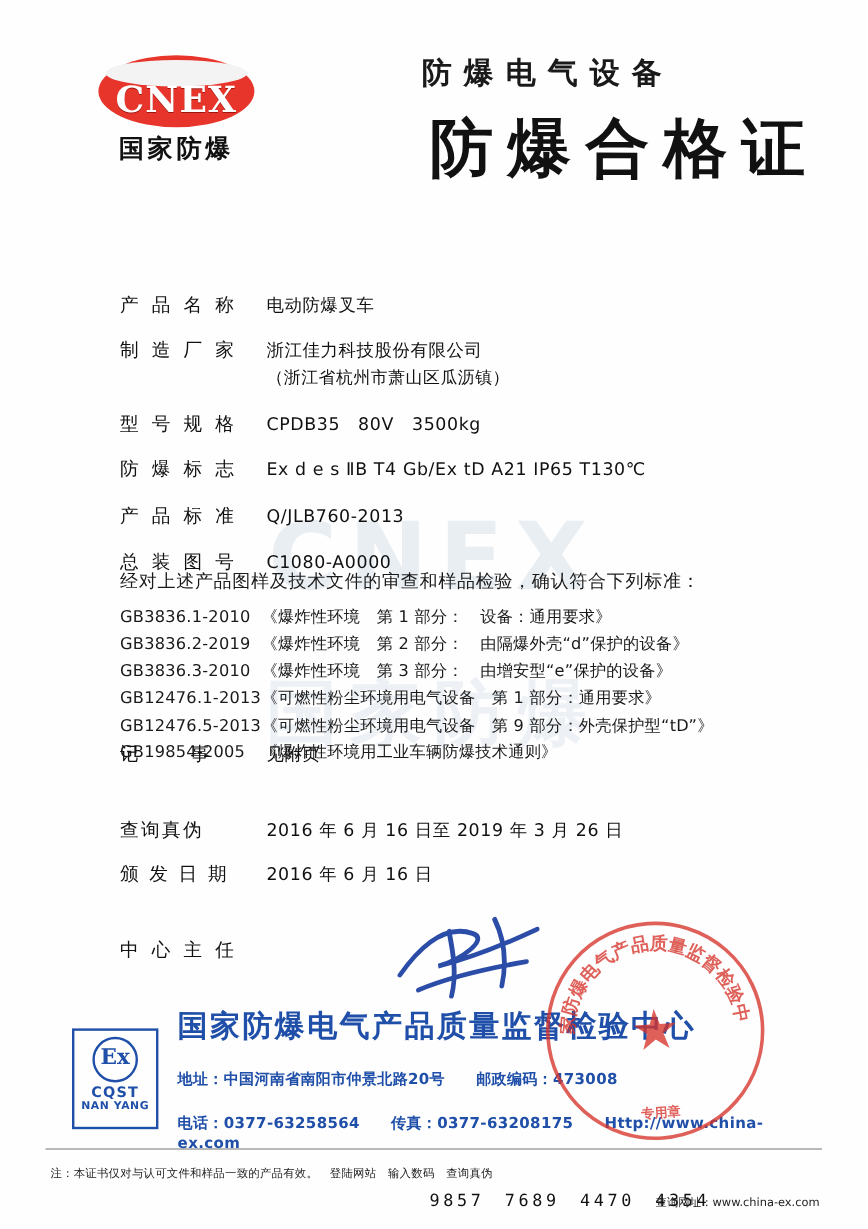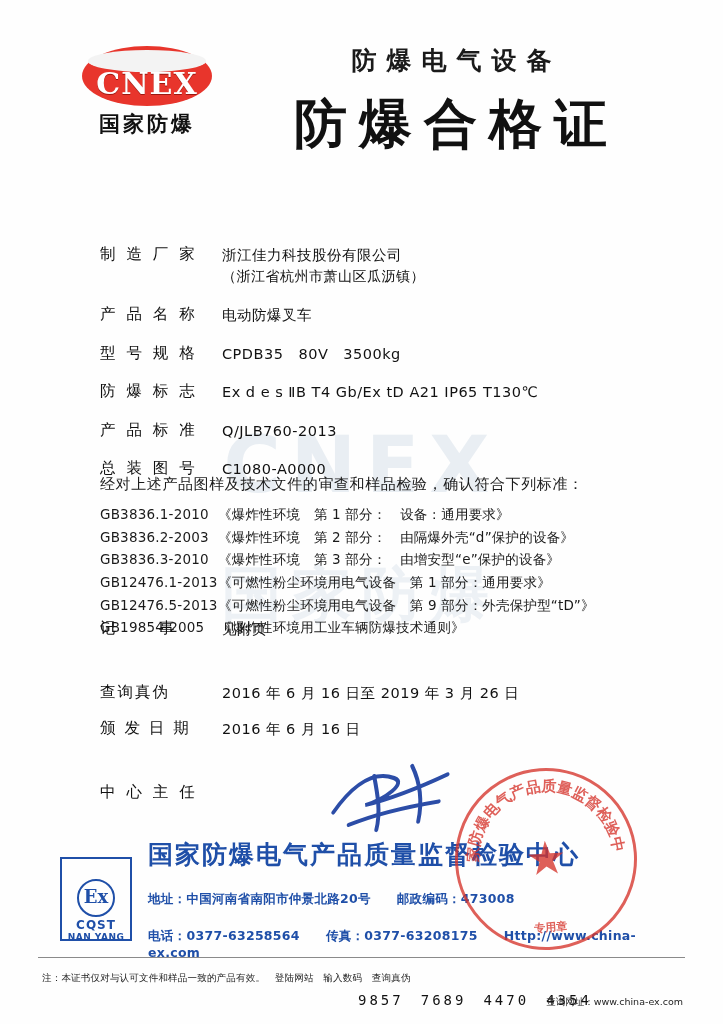--- a/index.html
+++ b/index.html
@@ -109,20 +109,21 @@
     font-weight: bold;
     color: #1a1a1a;
   }
   .title-big {
     margin-top: 12px;
     font-size: 53px;
     letter-spacing: 12px;
     font-weight: bold;
     color: #111;
     font-family: "DejaVu Sans", "Liberation Sans", sans-serif;
+    text-align: right;
   }
 
   
   .cert-no {
     position: absolute;
     top: 200px;
     left: 0; right: 0;
     text-align: center;
     font-size: 15px;
     letter-spacing: 1px;
@@ -280,21 +281,21 @@
     display: flex;
     align-items: center;
   }
   .ex-badge {
     width: 72px;
     height: 84px;
     border: 2px solid #1f4fa8;
     box-sizing: border-box;
     text-align: center;
     flex: 0 0 72px;
-    padding-top: 18px;
+    padding-top: 3px;
   }
   .ex-badge .ex-circle {
     width: 34px;
     height: 34px;
     border-radius: 50%;
     border: 2px solid #1f4fa8;
     margin: 2px auto 1px auto;
     font-size: 18px;
     font-weight: bold;
     line-height: 32px;
@@ -386,31 +387,31 @@
     </div>
     <div class="title-block">
       <div class="title-small">防爆电气设备</div>
       <div class="title-big">防爆合格证</div>
     </div>
   </div>
 
 
   <div class="fields">
     <div class="frow">
+      <div class="flabel">产 品 名 称</div>
+      <div class="fvalue">电动防爆叉车</div>
+    </div>
+    <div class="frow">
       <div class="flabel">制 造 厂 家</div>
       <div class="fvalue">
         <span>浙江佳力科技股份有限公司</span>
         <span class="second">（浙江省杭州市萧山区瓜沥镇）</span>
       </div>
     </div>
     <div class="frow">
-      <div class="flabel">产 品 名 称</div>
-      <div class="fvalue">电动防爆叉车</div>
-    </div>
-    <div class="frow">
       <div class="flabel">型 号 规 格</div>
       <div class="fvalue">CPDB35　80V　3500kg</div>
     </div>
     <div class="frow">
       <div class="flabel">防 爆 标 志</div>
       <div class="fvalue">Ex d e s ⅡB T4 Gb/Ex tD A21 IP65 T130℃</div>
     </div>
     <div class="frow">
       <div class="flabel">产 品 标 准</div>
       <div class="fvalue">Q/JLB760-2013</div>
@@ -421,21 +422,21 @@
     </div>
   </div>
 
   <div class="standards">
     <div class="std-intro">经对上述产品图样及技术文件的审查和样品检验，确认符合下列标准：</div>
     <div class="std-line">
       <div class="std-code">GB3836.1-2010</div>
       <div class="std-text">《爆炸性环境　第 1 部分：　设备：通用要求》</div>
     </div>
     <div class="std-line">
-      <div class="std-code">GB3836.2-2003</div>
+      <div class="std-code">GB3836.2-2019</div>
       <div class="std-text">《爆炸性环境　第 2 部分：　由隔爆外壳“d”保护的设备》</div>
     </div>
     <div class="std-line">
       <div class="std-code">GB3836.3-2010</div>
       <div class="std-text">《爆炸性环境　第 3 部分：　由增安型“e”保护的设备》</div>
     </div>
     <div class="std-line">
       <div class="std-code">GB12476.1-2013</div>
       <div class="std-text">《可燃性粉尘环境用电气设备　第 1 部分：通用要求》</div>
     </div>

